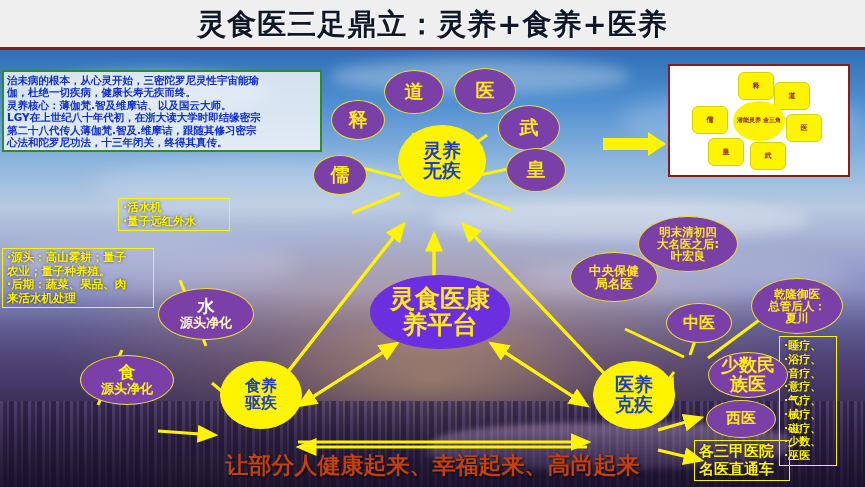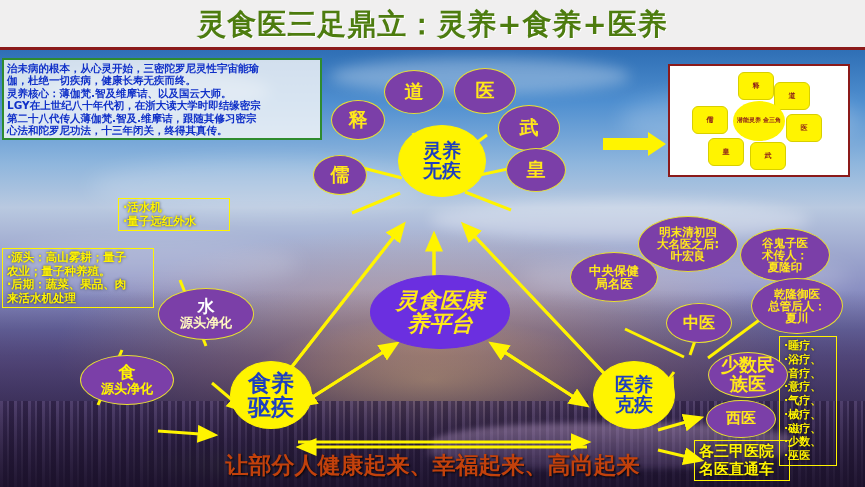--- a/index.html
+++ b/index.html
@@ -7,21 +7,21 @@
     width:865px;height:487px;overflow:hidden;
     font-family:"DejaVu Sans","Liberation Sans",sans-serif;
     background:#efefef;
   }
   #stage{position:relative;width:865px;height:487px;overflow:hidden;background:#f0f0f0;}
 
   
   .title-band{position:absolute;left:0;top:0;width:865px;height:48px;background:#f0efef;}
   .title-text{
     position:absolute;left:0;top:5px;width:865px;text-align:center;
-    font-size:29px;font-weight:bold;color:#4d7c0f;letter-spacing:1px;
+    font-size:29px;font-weight:bold;color:#0f172a;letter-spacing:1px;
     text-shadow:1px 1px 0 #ffffff;
   }
   .title-rule{position:absolute;left:0;top:47px;width:865px;height:3px;background:#8B1A1A;}
 
   
   .photo{
     position:absolute;left:0;top:50px;width:865px;height:437px;overflow:hidden;
     background:
       linear-gradient(to bottom,
         rgba(10,30,90,0.0) 0%,
@@ -181,21 +181,21 @@
       <line x1="658" y1="380" x2="700" y2="368" marker-end="url(#ah)"></line>
       <line x1="658" y1="400" x2="700" y2="410" marker-end="url(#ah)"></line>
       <line x1="656" y1="372" x2="672" y2="330" marker-end="url(#ah)"></line>
     </g>
 
     <g>
       <path d="M603,88 L648,88 L648,82 L666,94 L648,106 L648,100 L603,100 Z" fill="#FFF400"></path>
     </g>
   </svg>
 
-  <div class="box box-blue" style="left:2px;top:58px;width:320px;">
+  <div class="box box-blue" style="left:2px;top:70px;width:320px;">
     <div>治未病的根本，从心灵开始，三密陀罗尼灵性宇宙能瑜</div>
     <div>伽，杜绝一切疾病，健康长寿无疾而终。</div>
     <div>灵养核心：薄伽梵.智及维摩诘、以及国云大师。</div>
     <div>LGY在上世纪八十年代初，在浙大读大学时即结缘密宗</div>
     <div>第二十八代传人薄伽梵.智及.维摩诘，跟随其修习密宗</div>
     <div>心法和陀罗尼功法，十三年闭关，终得其真传。</div>
   </div>
 
   <div class="box box-yellow" style="left:118px;top:198px;width:112px;">
     <div>·活水机</div>
@@ -226,28 +226,28 @@
     <div>·巫医</div>
   </div>
 
   <div class="node n-yellow" style="left:398px;top:125px;width:88px;height:72px;font-size:19px;">
     <div>
       <span>灵养</span>
       <span>无疾</span>
     </div>
   </div>
 
-  <div class="node n-violet" style="left:370px;top:275px;width:140px;height:74px;font-size:22px;font-style:italic;">
+  <div class="node n-violet" style="left:370px;top:275px;width:140px;height:74px;font-size:25px;">
     <div>
       <span>灵食医康</span>
       <span>养平台</span>
     </div>
   </div>
 
-  <div class="node n-yellow" style="left:230px;top:361px;width:82px;height:68px;font-size:23px;">
+  <div class="node n-yellow" style="left:220px;top:361px;width:82px;height:68px;font-size:16px;">
     <div>
       <span>食养</span>
       <span>驱疾</span>
     </div>
   </div>
 
   <div class="node n-yellow" style="left:593px;top:361px;width:82px;height:68px;font-size:19px;align-items:center;">
     <div>
       <span>医养</span>
       <span>克疾</span>
@@ -291,27 +291,20 @@
   </div>
 
   <div class="node n-purple" style="left:638px;top:216px;width:100px;height:56px;font-size:11.5px;">
     <div>
       <span>明末清初四</span>
       <span>大名医之后:</span>
       <span>叶宏良</span>
     </div>
   </div>
 
-  <div class="node n-purple" style="left:740px;top:228px;width:90px;height:54px;font-size:11.5px;">
-    <div>
-      <span>谷鬼子医</span>
-      <span>术传人：</span>
-      <span>夏隆印</span>
-    </div>
-  </div>
 
   <div class="node n-purple" style="left:751px;top:278px;width:92px;height:56px;font-size:11.5px;">
     <div>
       <span>乾隆御医</span>
       <span>总管后人：</span>
       <span>夏川</span>
     </div>
   </div>
 
   <div class="node n-purple" style="left:570px;top:252px;width:88px;height:50px;font-size:12.5px;">

